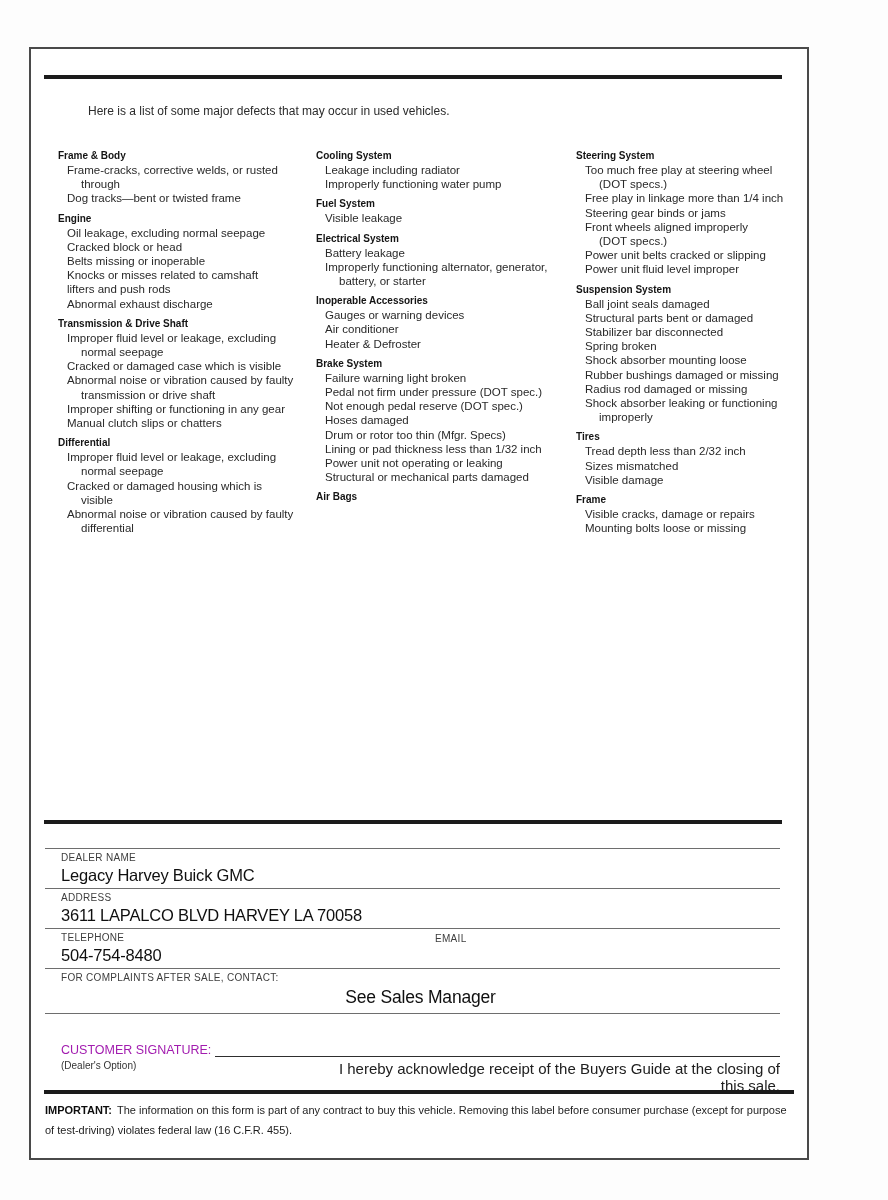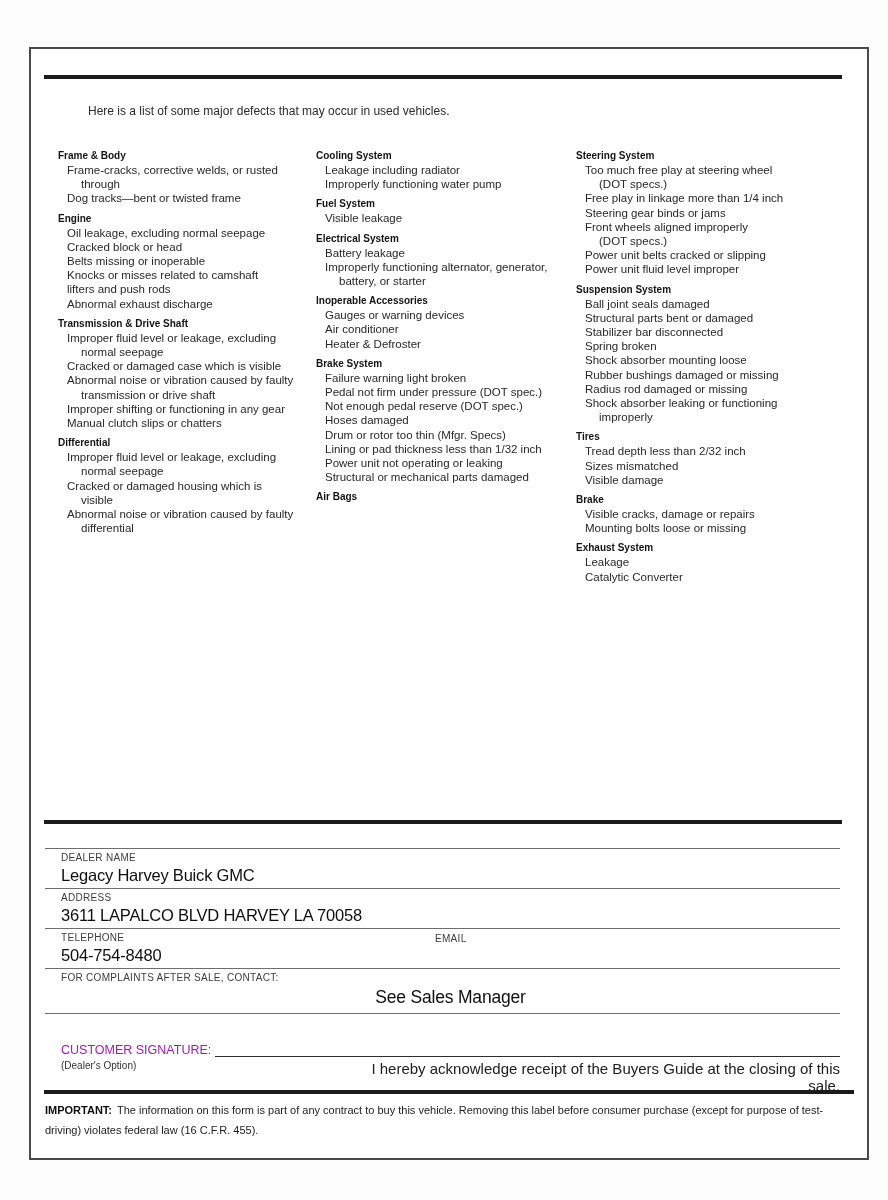--- a/index.html
+++ b/index.html
@@ -5,21 +5,21 @@
   html, body { margin:0; padding:0; }
   body {
     width:888px; height:1200px; position:relative;
     background:#fdfdfd;
     font-family:"Liberation Sans", sans-serif;
     color:#262626;
     overflow:hidden;
   }
   .page {
     position:absolute; left:29px; top:47px;
-    width:840px; height:1113px;
+    width:780px; height:1113px;
     border:2px solid #4a4a4a;
     background:#ffffff;
     box-sizing:border-box;
     padding-left:19px;
   }
   .rule-thick { height:4px; background:#1b1b1b; }
   .rule-top { position:absolute; left:13px; right:25px; top:26px; }
   .intro {
     position:absolute; left:57px; top:55px;
     font-size:12px; color:#2b2b2b;
@@ -284,35 +284,26 @@
             <div class="iline-first">Tread depth less than 2/32 inch</div>
           </div>
           <div class="item">
             <div class="iline-first">Sizes mismatched</div>
           </div>
           <div class="item">
             <div class="iline-first">Visible damage</div>
           </div>
         </div>
         <div class="section">
-          <div class="sec-heading">Brake</div>
+          <div class="sec-heading">Frame</div>
           <div class="item">
             <div class="iline-first">Visible cracks, damage or repairs</div>
           </div>
           <div class="item">
             <div class="iline-first">Mounting bolts loose or missing</div>
-          </div>
-        </div>
-        <div class="section">
-          <div class="sec-heading">Exhaust System</div>
-          <div class="item">
-            <div class="iline-first">Leakage</div>
-          </div>
-          <div class="item">
-            <div class="iline-first">Catalytic Converter</div>
           </div>
         </div>
       </div>
   </div>
 
   <div class="form-area">
     <div class="rule-thick rule-form"></div>
 
     <div class="frows">
       <div class="frow">

